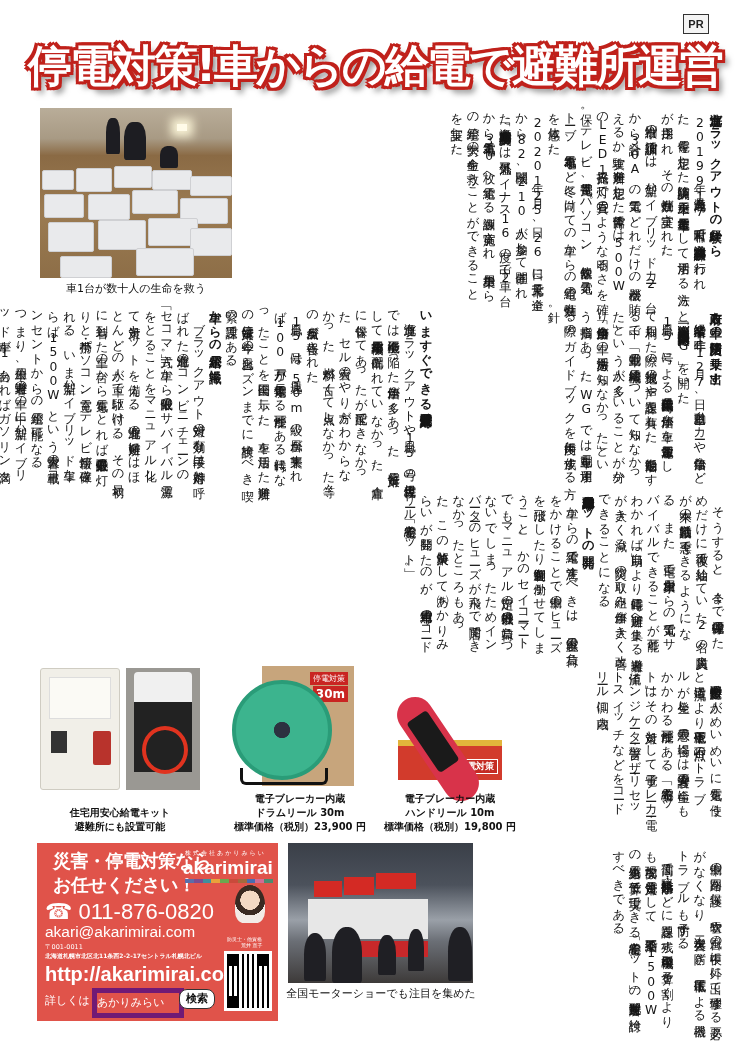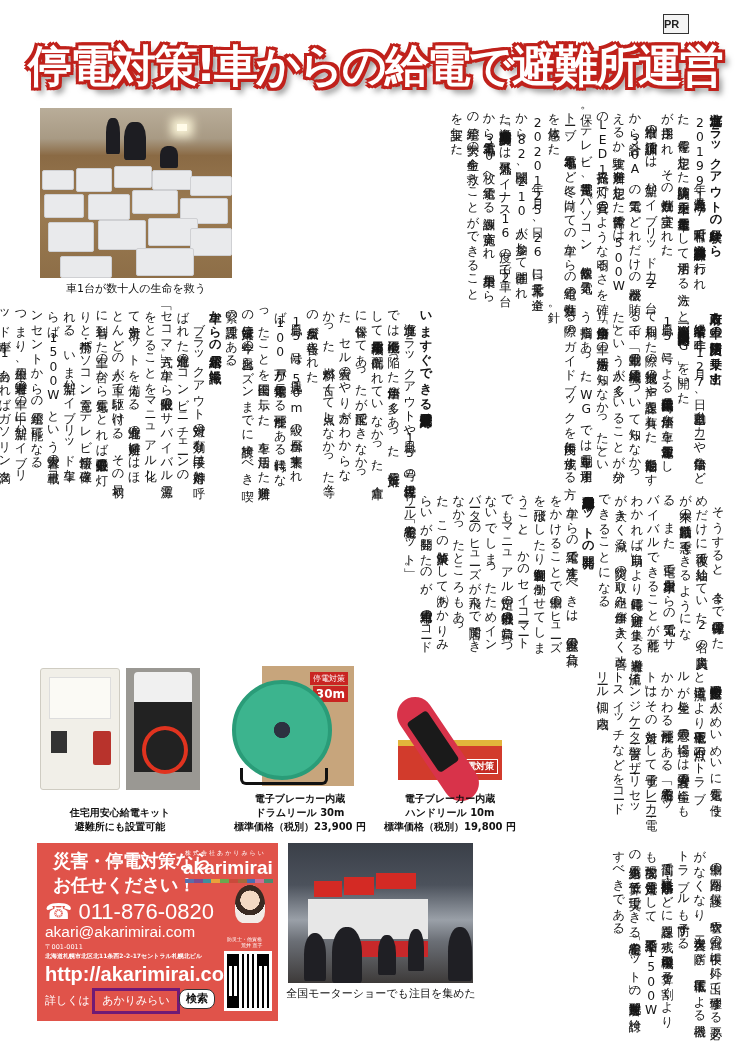--- a/index.html
+++ b/index.html
@@ -1,20 +1,20 @@
 <!DOCTYPE html>
 <html><head>
 <meta charset="utf-8">
 <style>
   html, body { margin: 0; padding: 0; background: #ffffff; }
   body { width: 736px; height: 1041px; position: relative; overflow: hidden;
          font-family: "DejaVu Sans", "Liberation Sans", sans-serif; color: #111; }
-  .pr-badge { position: absolute; left: 663px; top: 14px; width: 24px; height: 18px;
+  .pr-badge { position: absolute; left: 683px; top: 14px; width: 24px; height: 18px;
               border: 1px solid #333; font: bold 11px "Liberation Sans", sans-serif;
-              line-height: 18px; color: #222; background: #f4f4f4; }
+              text-align: center; line-height: 18px; color: #222; background: #f4f4f4; }
   .headline { position: absolute; left: 30px; top: 36px; width: 690px; height: 60px;
               display: flex; align-items: center; justify-content: center;
               font: 900 44px "DejaVu Sans", sans-serif; color: #ffffff; letter-spacing: -2px;
               text-shadow: -3px -3px 0 #c0211b, 3px -3px 0 #c0211b, -3px 3px 0 #c0211b, 3px 3px 0 #c0211b,
                            0 3px 0 #c0211b, 0 -3px 0 #c0211b, 3px 0 0 #c0211b, -3px 0 0 #c0211b,
                            5px 6px 6px rgba(0,0,0,0.55); white-space: nowrap; }
 
   .vcol { position: absolute; writing-mode: vertical-rl; text-orientation: upright;
           font-size: 12.3px; line-height: 16.2px; letter-spacing: 0.4px; margin: 0; color: #151515; }
   .vcol p { margin: 0; text-indent: 1em; }
@@ -46,22 +46,22 @@
 
   
   .ad { position: absolute; left: 37px; top: 843px; width: 241px; height: 178px; background: #e0534a; color: #fff; }
   .ad .t1 { position: absolute; left: 8px; top: 6px; font-weight: bold; font-size: 18px; line-height: 24px; white-space: nowrap; letter-spacing: -0.5px; margin-left: 8px; }
   .ad .phone { position: absolute; left: 8px; top: 56px; font-size: 22px; font-family: "Liberation Sans", sans-serif; white-space: nowrap; }
   .ad .mail { position: absolute; left: 8px; top: 80px; font-size: 15.5px; font-family: "Liberation Sans", sans-serif; white-space: nowrap; }
   .ad .zip { position: absolute; left: 8px; top: 100px; font-size: 6.5px; white-space: nowrap; }
   .ad .addr { position: absolute; left: 8px; top: 109px; font-size: 6px; font-weight: bold; white-space: nowrap; }
   .ad .url { position: absolute; left: 8px; top: 120px; font-size: 20px; font-weight: bold; font-family: "Liberation Sans", sans-serif; white-space: nowrap; }
   .ad .detail { position: absolute; left: 8px; top: 150px; font-size: 11px; white-space: nowrap; }
-  .ad .search-box { position: absolute; left: 55px; top: 145px; width: 82px; height: 20px; border: 3px solid #701a75;
-                    font-size: 11px; text-align: center; line-height: 20px; }
+  .ad .search-box { position: absolute; left: 55px; top: 145px; width: 82px; height: 20px; border: 5px solid #701a75;
+                    font-size: 11px; line-height: 20px; }
   .ad .search-btn { position: absolute; left: 142px; top: 146px; width: 34px; height: 18px; background: #fff; color: #111;
                     border-radius: 8px; font-size: 11px; font-weight: bold; text-align: center; line-height: 18px; border: 1px solid #333; }
   .ad .company-kana { position: absolute; left: 148px; top: 6px; font-size: 6px; letter-spacing: 2px; white-space: nowrap; }
   .ad .brand { position: absolute; left: 146px; top: 14px; font-size: 19px; font-weight: bold; font-family: "Liberation Sans", sans-serif; }
   .ad .colorbar { position: absolute; left: 148px; top: 36px; width: 88px; height: 4px; display: flex; }
   .ad .colorbar span { flex: 1; }
   .ad .portrait { position: absolute; left: 198px; top: 42px; width: 30px; height: 38px; border-radius: 50% 50% 30% 30%;
                   background: radial-gradient(circle at 50% 40%, #f3d9c4 0 35%, #3a2a22 36% 55%, #f2ebe6 56%); }
   .ad .staff-title { position: absolute; left: 190px; top: 93px; font-size: 5px; white-space: nowrap; }
   .ad .staff-name { position: absolute; left: 204px; top: 99px; font-size: 5px; white-space: nowrap; }

